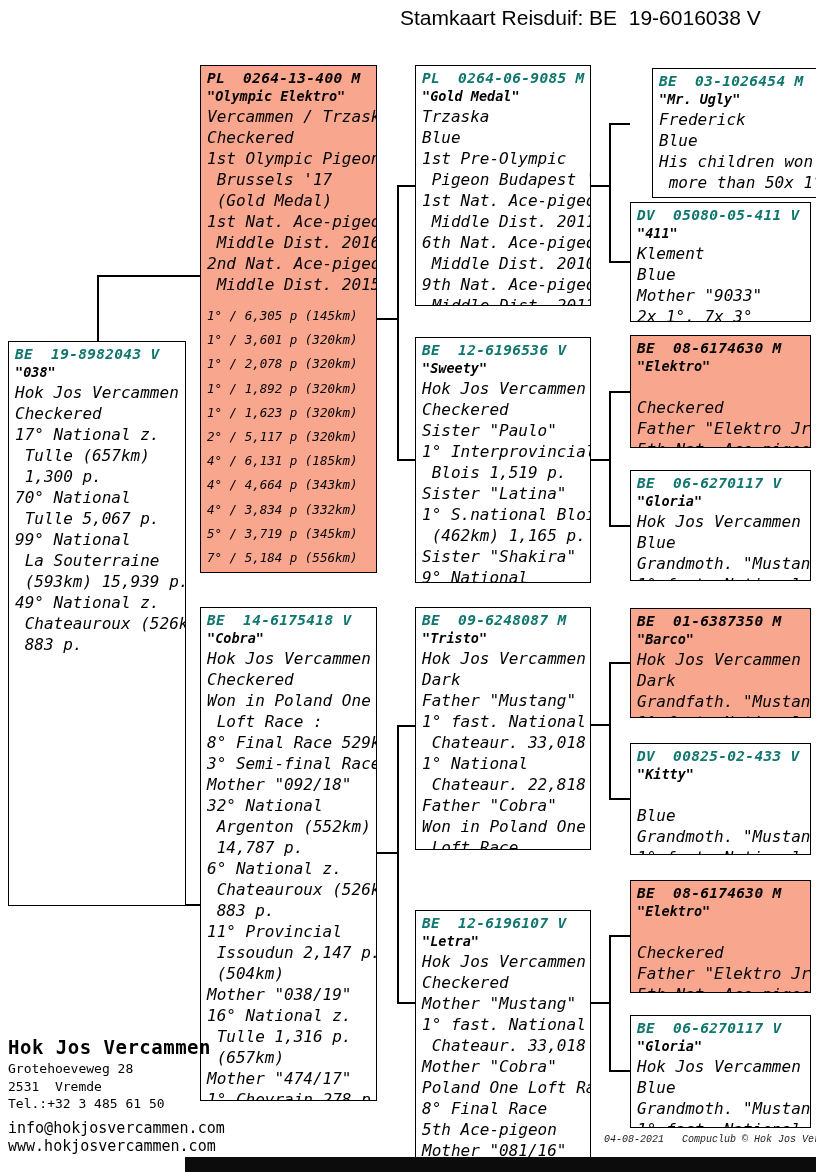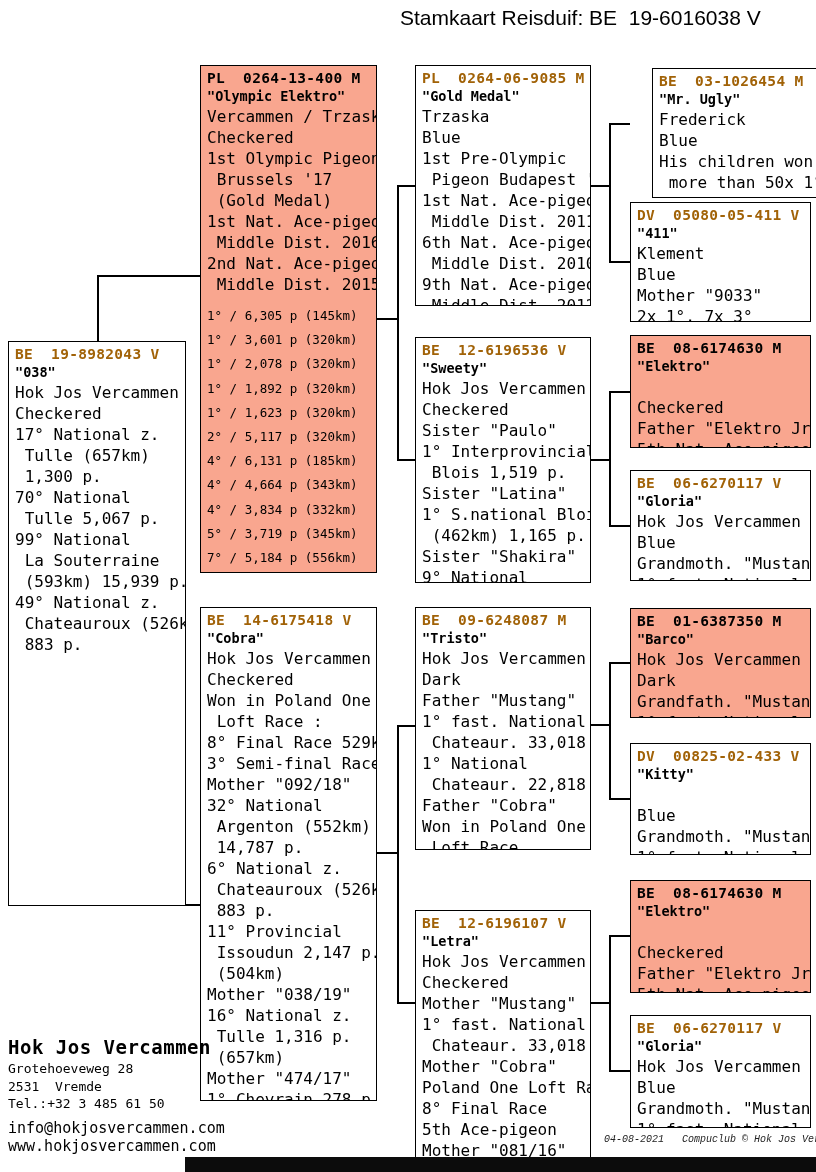--- a/index.html
+++ b/index.html
@@ -1,24 +1,24 @@
 <!DOCTYPE html>
 <html><head>
 <meta charset="utf-8">
 <style>
   html,body{margin:0;padding:0;background:#ffffff;}
   .page{position:relative;width:816px;height:1172px;background:#ffffff;overflow:hidden;
         font-family:"DejaVu Sans Mono", monospace;color:#000;}
   .title{position:absolute;left:400px;top:6px;font-family:"Liberation Sans",sans-serif;
          font-size:21px;white-space:pre;color:#000;}
   .box{position:absolute;border:1.5px solid #000;background:#fff;padding:3px 6px 2px 6px;
-       overflow:hidden;box-sizing:border-box;}
+       overflow:hidden;box-sizing:border-box;font-style:italic;}
   .box.salmon{background:#f9a68f;}
   .box-ring{font-weight:bold;font-size:14.5px;line-height:19px;white-space:pre;
-            color:#a16207;letter-spacing:0.3px;}
+            color:#0f766e;letter-spacing:0.3px;}
   .box.salmon .box-ring{color:#000;}
   .box-name{font-weight:bold;font-size:13.5px;line-height:17px;white-space:pre;}
   .box-body{font-size:16px;line-height:21px;white-space:pre;margin-top:1px;}
   .box-results{font-size:12.5px;line-height:24.2px;white-space:pre;margin-top:9px;}
   .line{position:absolute;background:#000;}
   .owner-name{position:absolute;left:8px;top:1036px;font-size:19px;font-weight:bold;
               white-space:pre;letter-spacing:0.5px;}
   .owner-addr{position:absolute;left:8px;top:1060px;font-size:13px;line-height:17.5px;white-space:pre;}
   .owner-mail{position:absolute;left:8px;top:1120px;font-size:15px;line-height:17.5px;white-space:pre;}
   .print-footer{position:absolute;left:604px;top:1134px;font-size:10px;font-style:italic;

